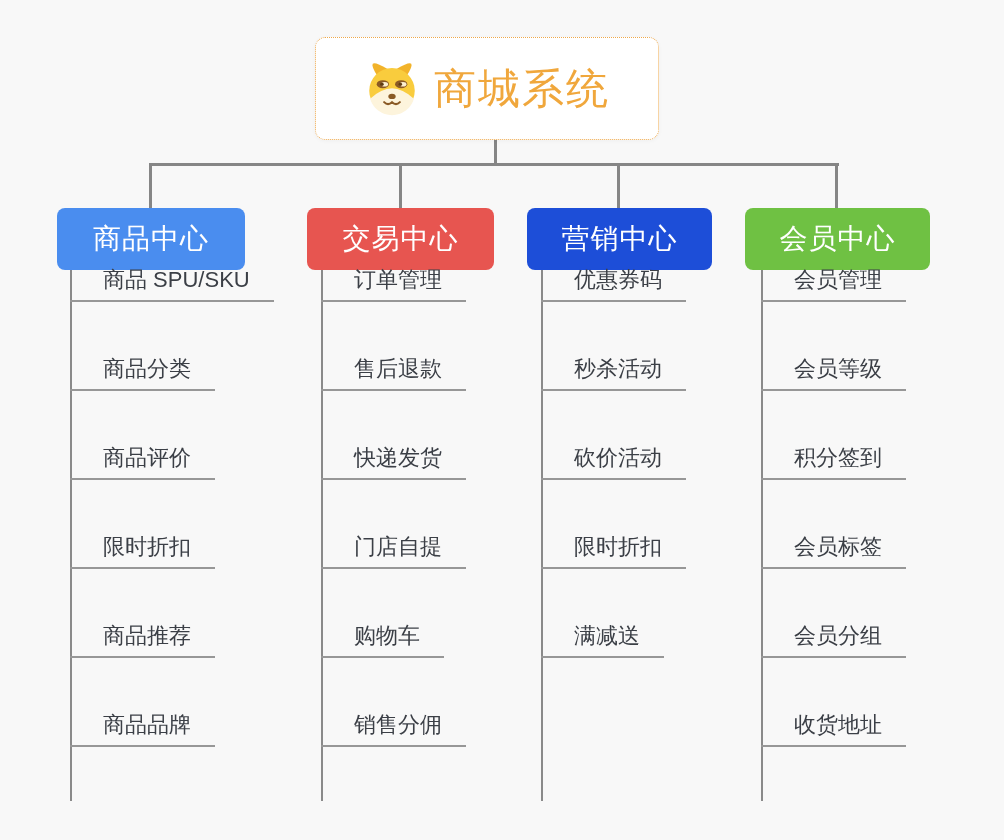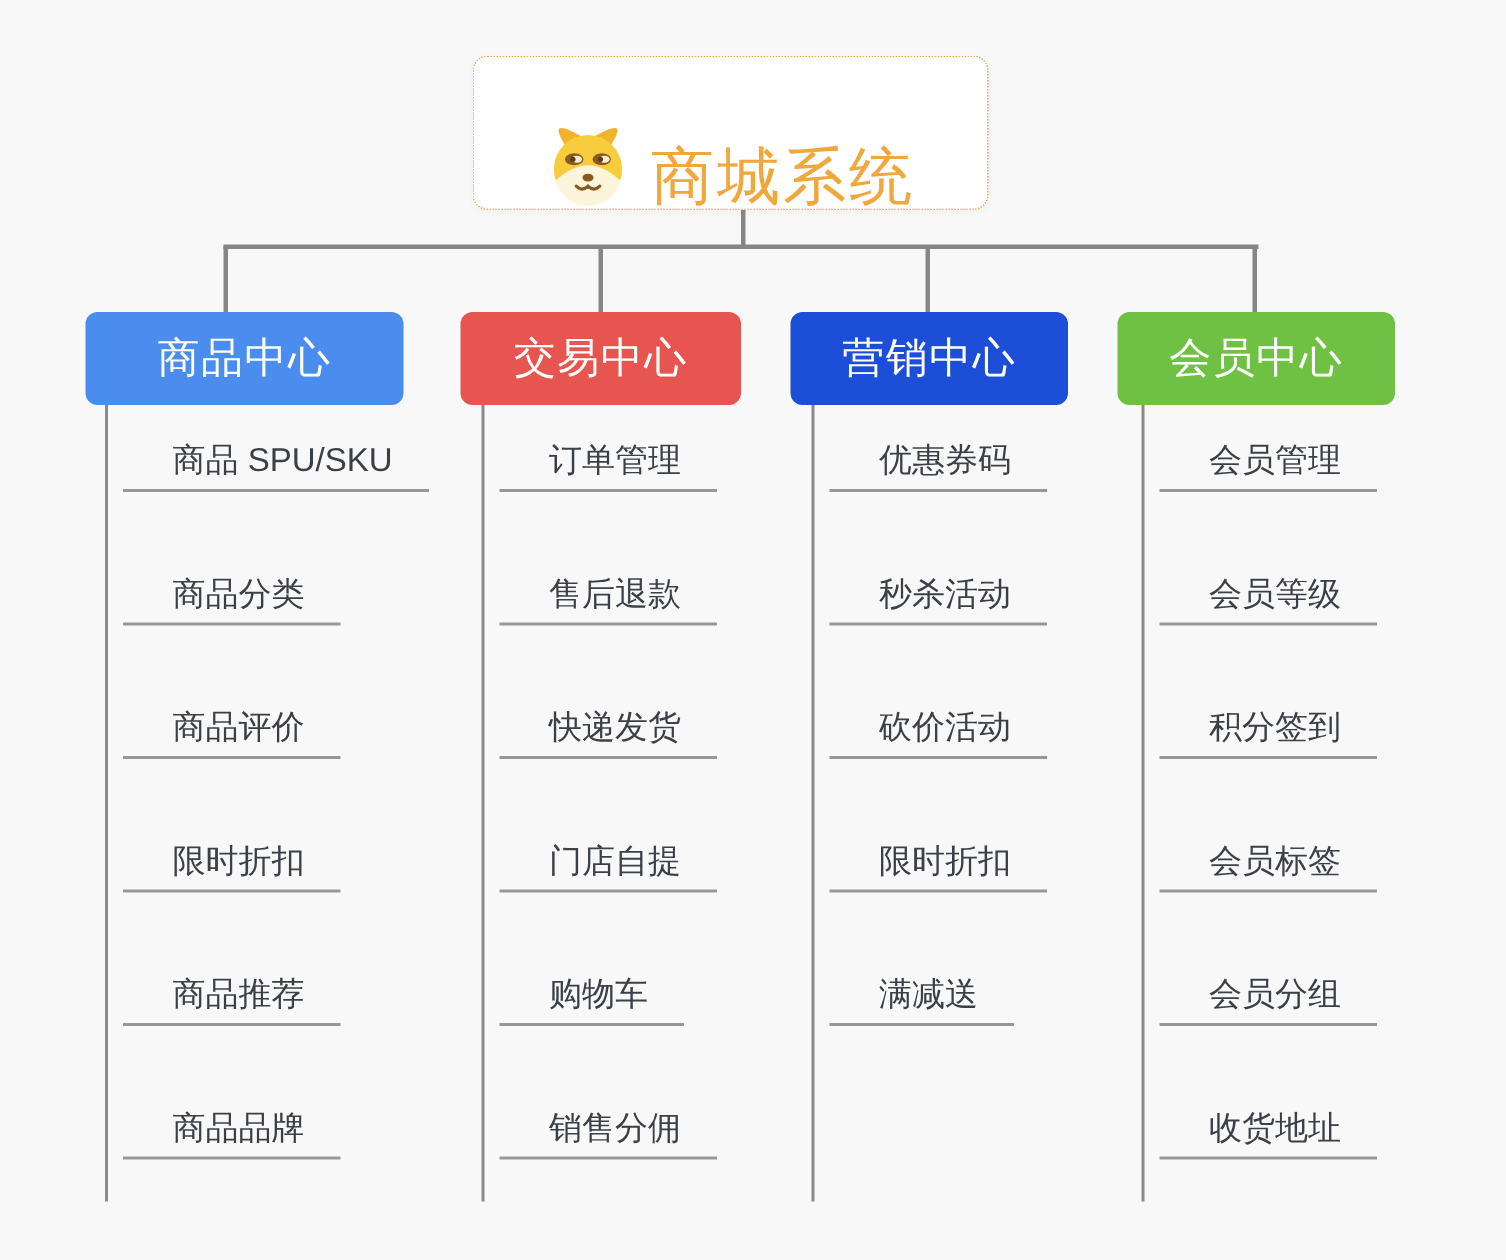--- a/index.html
+++ b/index.html
@@ -11,45 +11,45 @@
   .line{position:absolute;background:#868686;}
   .stem{left:494px;top:140px;width:3px;height:24px;}
   .bus{left:149px;top:163px;width:690px;height:3px;}
   .drop{top:164px;width:3px;height:45px;}
   .drop-0{left:149px;} .drop-1{left:399px;} .drop-2{left:617px;} .drop-3{left:835px;}
 
   
   .root-node{
     position:absolute;left:315px;top:37px;width:344px;height:103px;
     background:#ffffff;border:1px dotted #efa94b;border-radius:10px;
-    box-sizing:border-box;display:flex;align-items:flex-end;justify-content:center;gap:14px;
+    box-sizing:border-box;display:flex;align-items:center;justify-content:center;gap:14px;
     box-shadow:0 1px 4px rgba(0,0,0,0.04);
   }
   .root-label{font-size:42px;font-weight:500;letter-spacing:2px;line-height:1;}
   .root-icon{display:flex;align-items:center;}
 
   
   .branch-header{
     position:absolute;top:208px;height:62px;border-radius:8px;
     display:flex;align-items:center;justify-content:center;
   }
   .branch-header-label{color:#ffffff;font-size:28px;letter-spacing:1px;line-height:1;}
-  .bh-0{left:57px;width:212px;}
+  .bh-0{left:57px;width:188px;}
   .bh-1{left:307px;width:187px;}
   .bh-2{left:527px;width:185px;}
   .bh-3{left:745px;width:185px;}
 
   
   .branch-spine{position:absolute;top:270px;height:531px;width:2px;background:#8a8a8a;}
   .sp-0{left:70px;} .sp-1{left:321px;} .sp-2{left:541px;} .sp-3{left:761px;}
 
   
   .branch-items{position:absolute;top:266px;margin:0;padding:0;list-style:none;}
   .bi-0{left:70px;} .bi-1{left:321px;} .bi-2{left:541px;} .bi-3{left:761px;}
-  .leaf{height:89px;display:flex;align-items:center;padding-left:12px;}
+  .leaf{height:89px;display:flex;align-items:flex-start;}
   .leaf-label{
     display:inline-block;white-space:nowrap;
     border-bottom:2px solid #979797;
     padding:0 24px 6px 33px;
     font-size:22px;color:#3b3f46;line-height:1.25;
   }
 </style>
 </head>
 <body>
 

